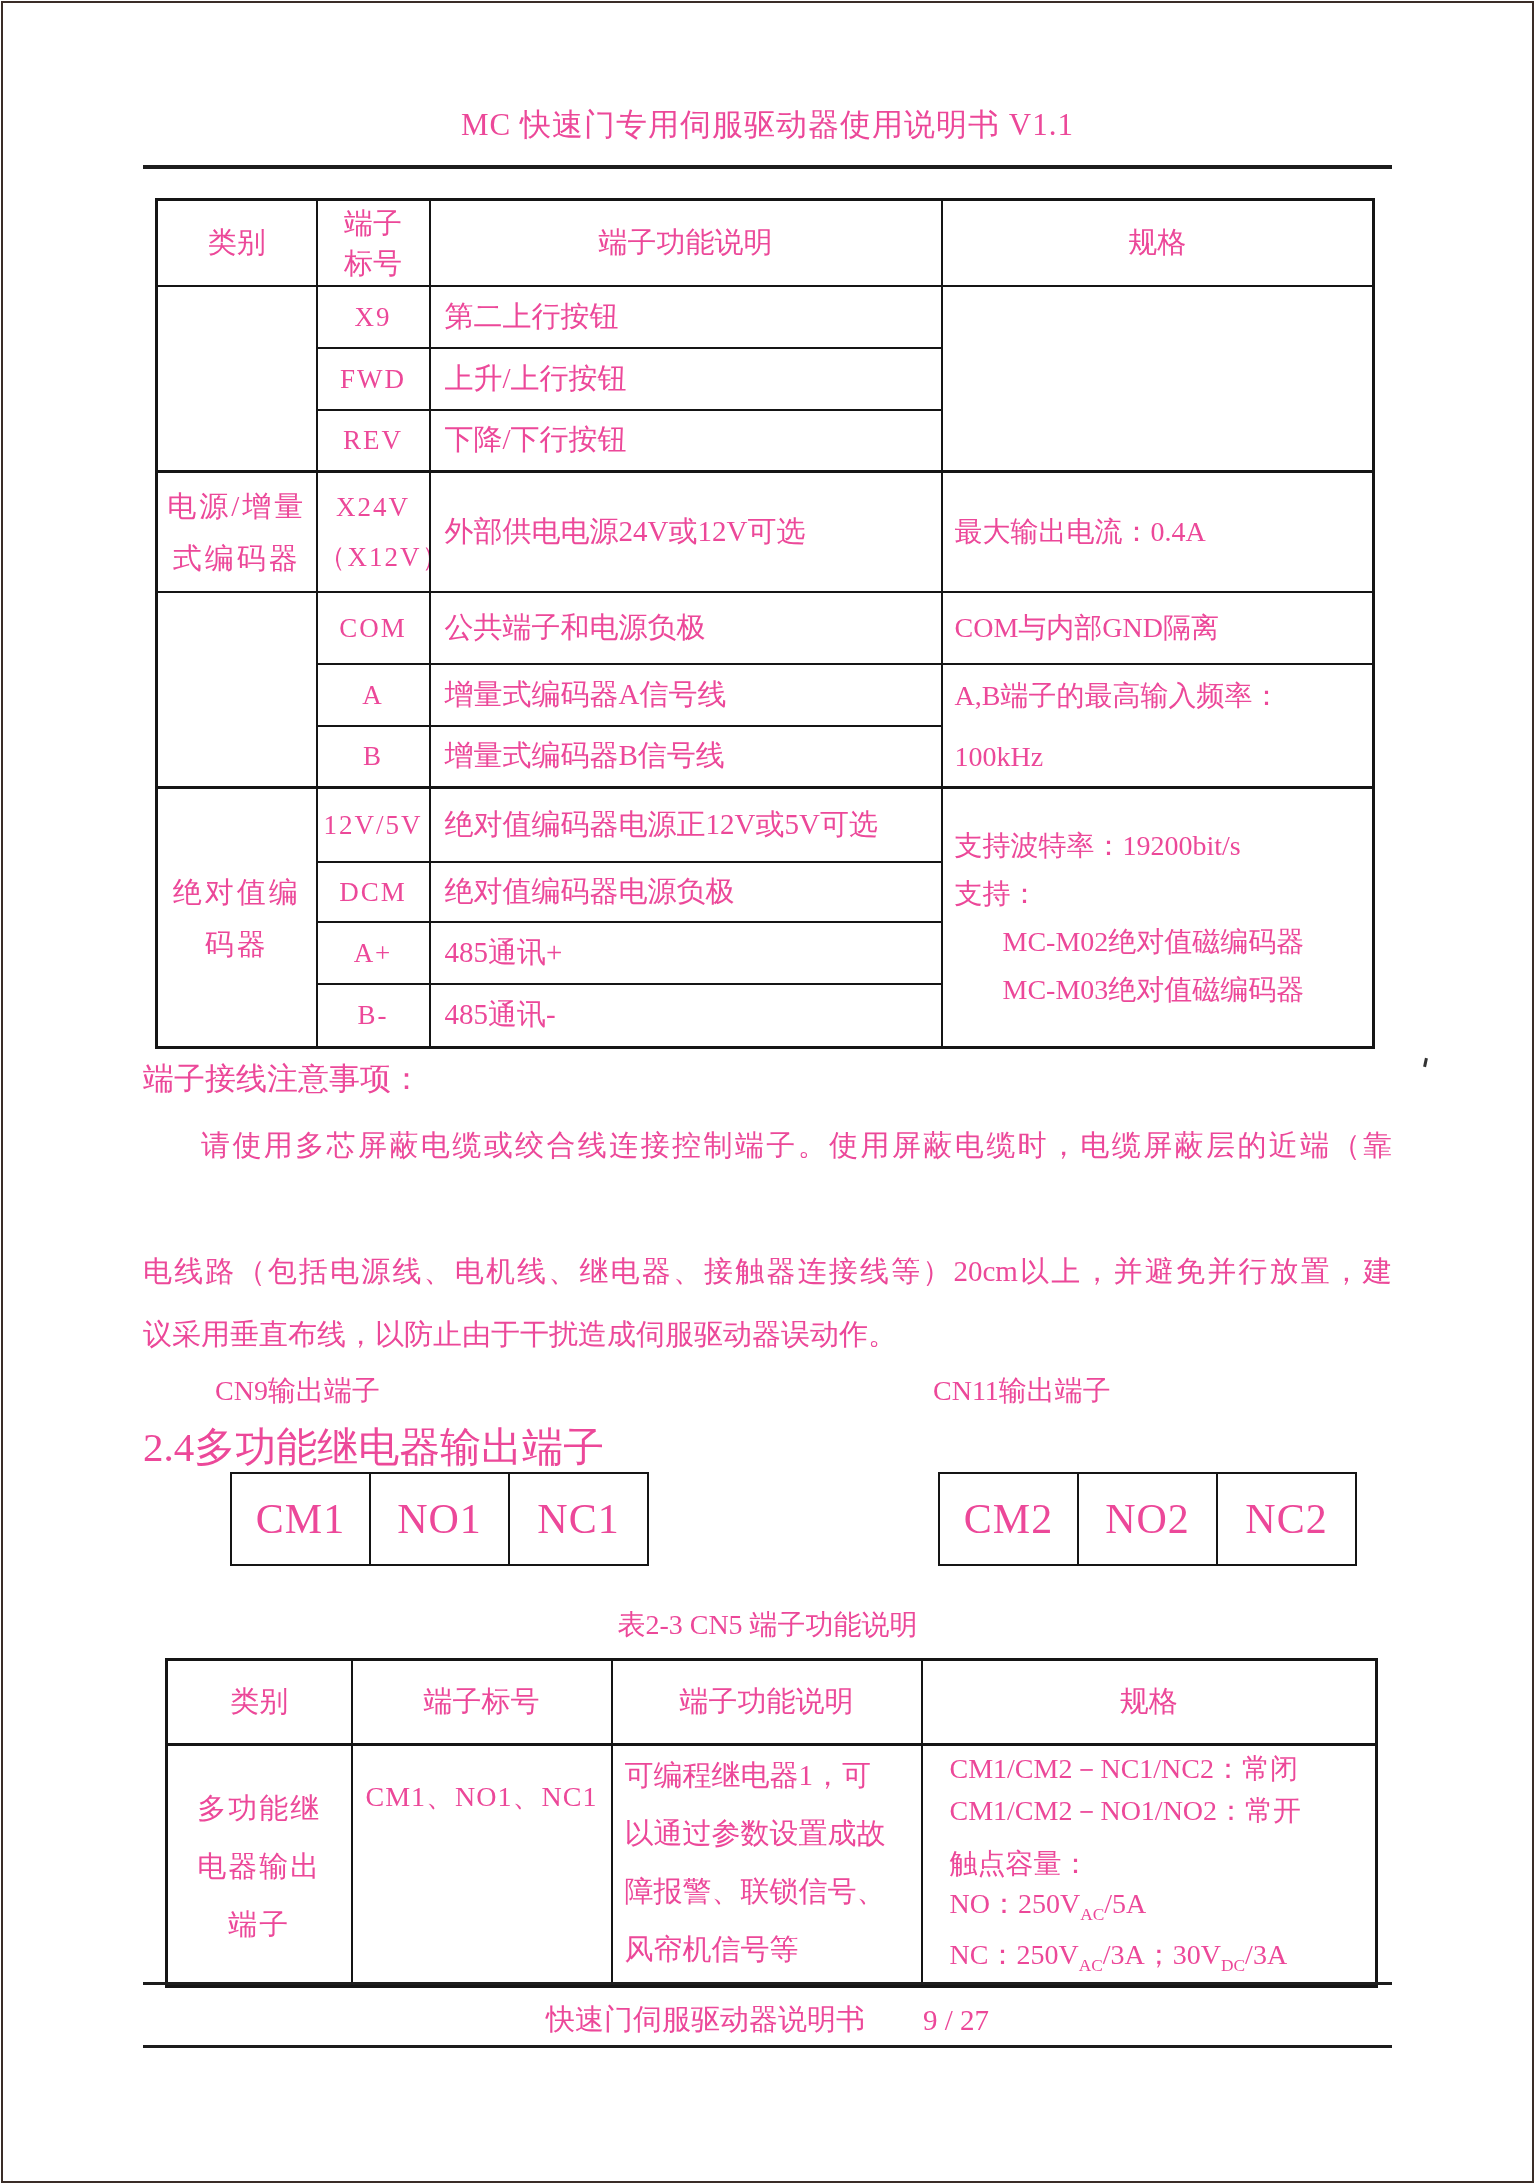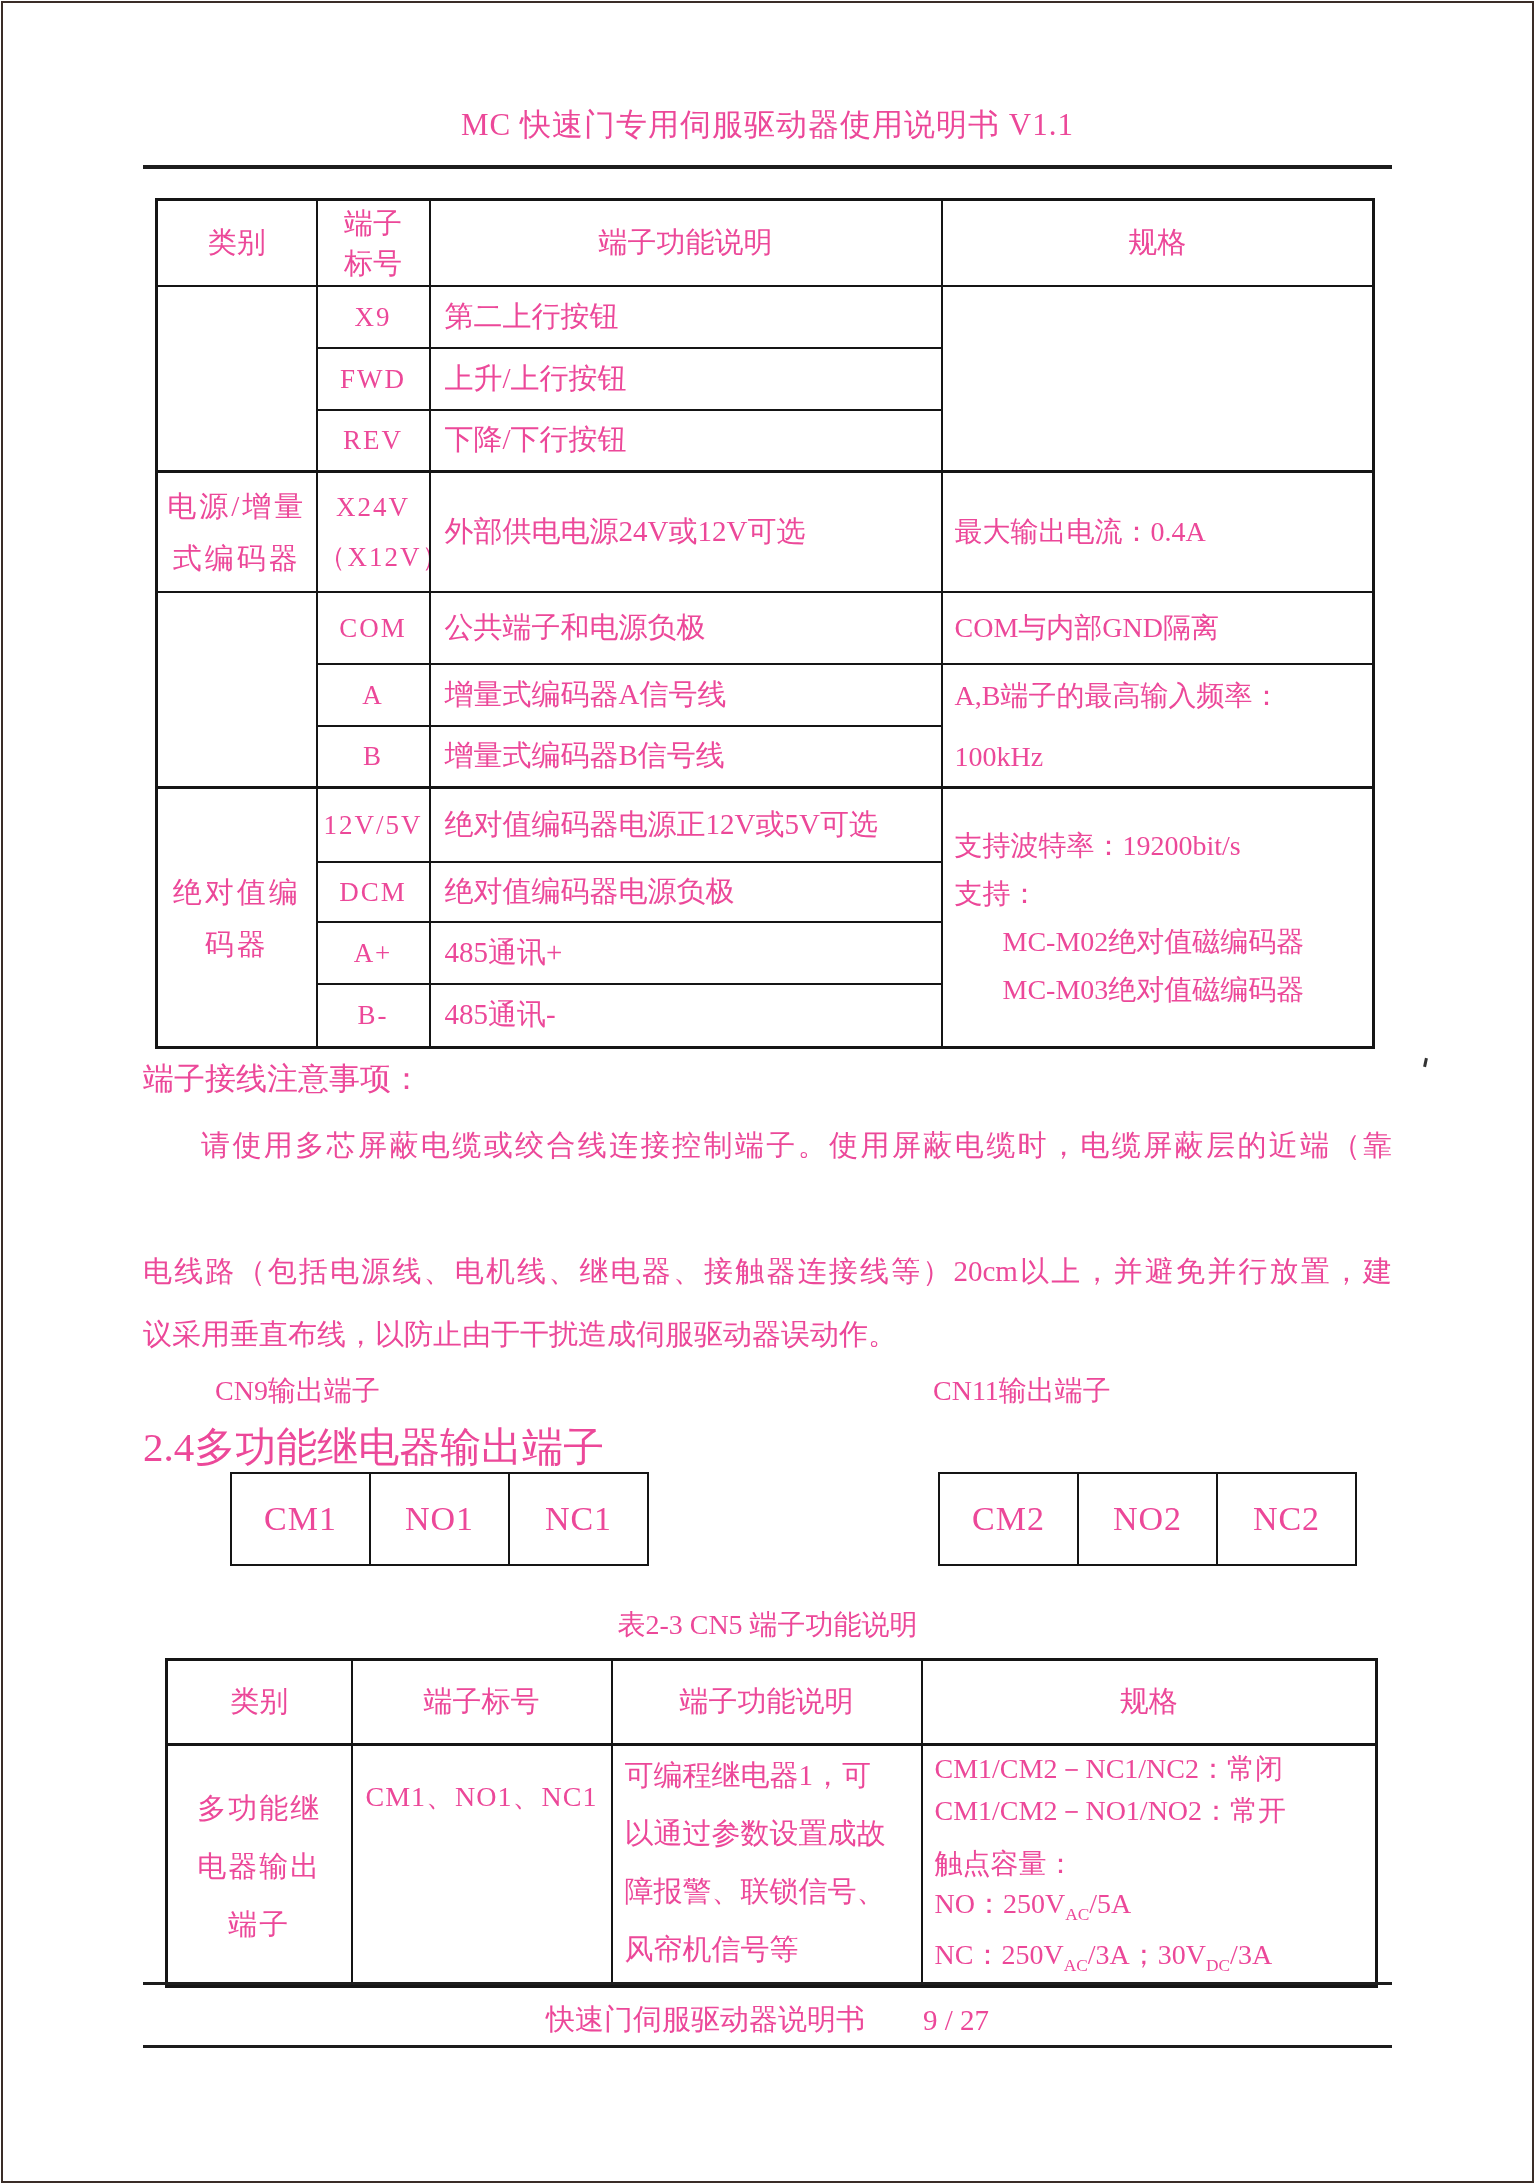--- a/index.html
+++ b/index.html
@@ -49,32 +49,32 @@
   .sec-heading { position:absolute; left:143px; top:1420px; font-size:41px; font-weight:normal; }
 
   
   .cn-label { position:absolute; top:1372px; font-size:28px; }
   .cn9-label { left:215px; }
   .cn11-label { left:933px; }
   .minitable { position:absolute; top:1472px; border:2px solid #151515; }
   .mt1 { left:230px; }
   .mt2 { left:938px; }
   .minitable td { width:135px; height:88px; text-align:center; vertical-align:middle;
-    font-size:34px; letter-spacing:1px; }
+    font-size:42px; letter-spacing:1px; }
 
   
   .t2-caption { position:absolute; top:1606px; left:0; width:100%; text-align:center; font-size:28px; }
   .t2 { position:absolute; left:165px; top:1658px; width:1210px; border:3px solid #151515; }
   .t2 th { text-align:center; font-size:29px; vertical-align:middle; border-bottom-width:3px; }
   .t2 td.cat { text-align:center; vertical-align:middle; white-space:pre-line;
     font-size:29px; line-height:58px; letter-spacing:2px; }
   .t2 td.term { text-align:center; vertical-align:top; padding-top:32px; font-size:28px; letter-spacing:1px; }
   .t2 td.func { text-align:left; vertical-align:top; padding:0 6px 0 12px; font-size:29px;
     white-space:pre-line; line-height:58px; }
-  .t2 td.spec { text-align:left; vertical-align:top; padding:2px 6px 0 12px; font-size:28px; }
+  .t2 td.spec { text-align:left; vertical-align:top; padding:2px 6px 0 27px; font-size:28px; }
   .t2 .spec-line { line-height:42px; }
   .t2 .spec-gap { height:12px; }
   .t2 .rate-line { line-height:40px; }
   sub { font-size:0.62em;text-align:center; }
 
   
   .footer-text { position:absolute; top:2000px; left:0; width:100%; display:flex;
     justify-content:center; align-items:center; gap:58px; font-size:29px; }
 
   .stray-mark { position:absolute; left:1424px; top:1058px; width:3px; height:9px;

